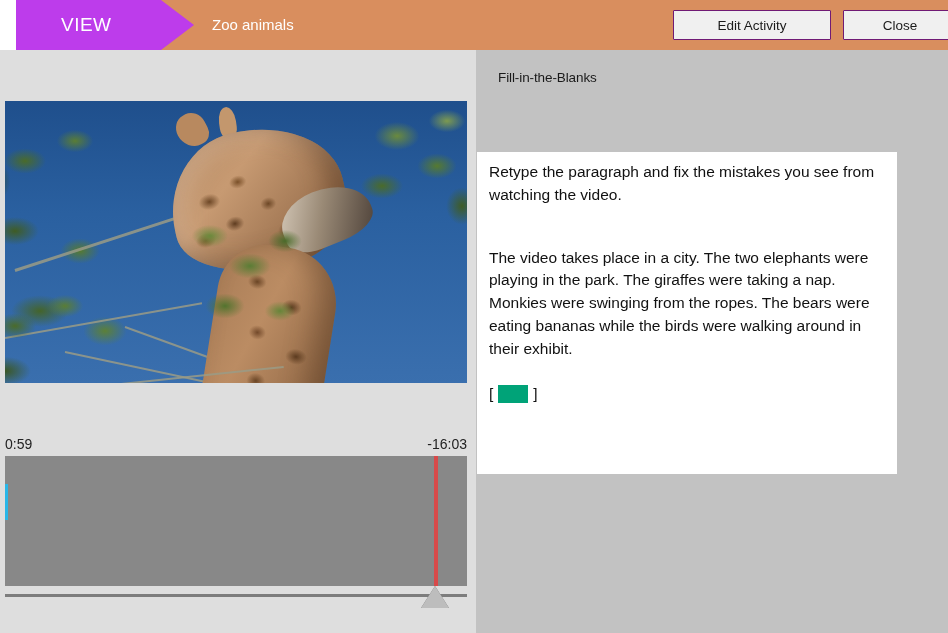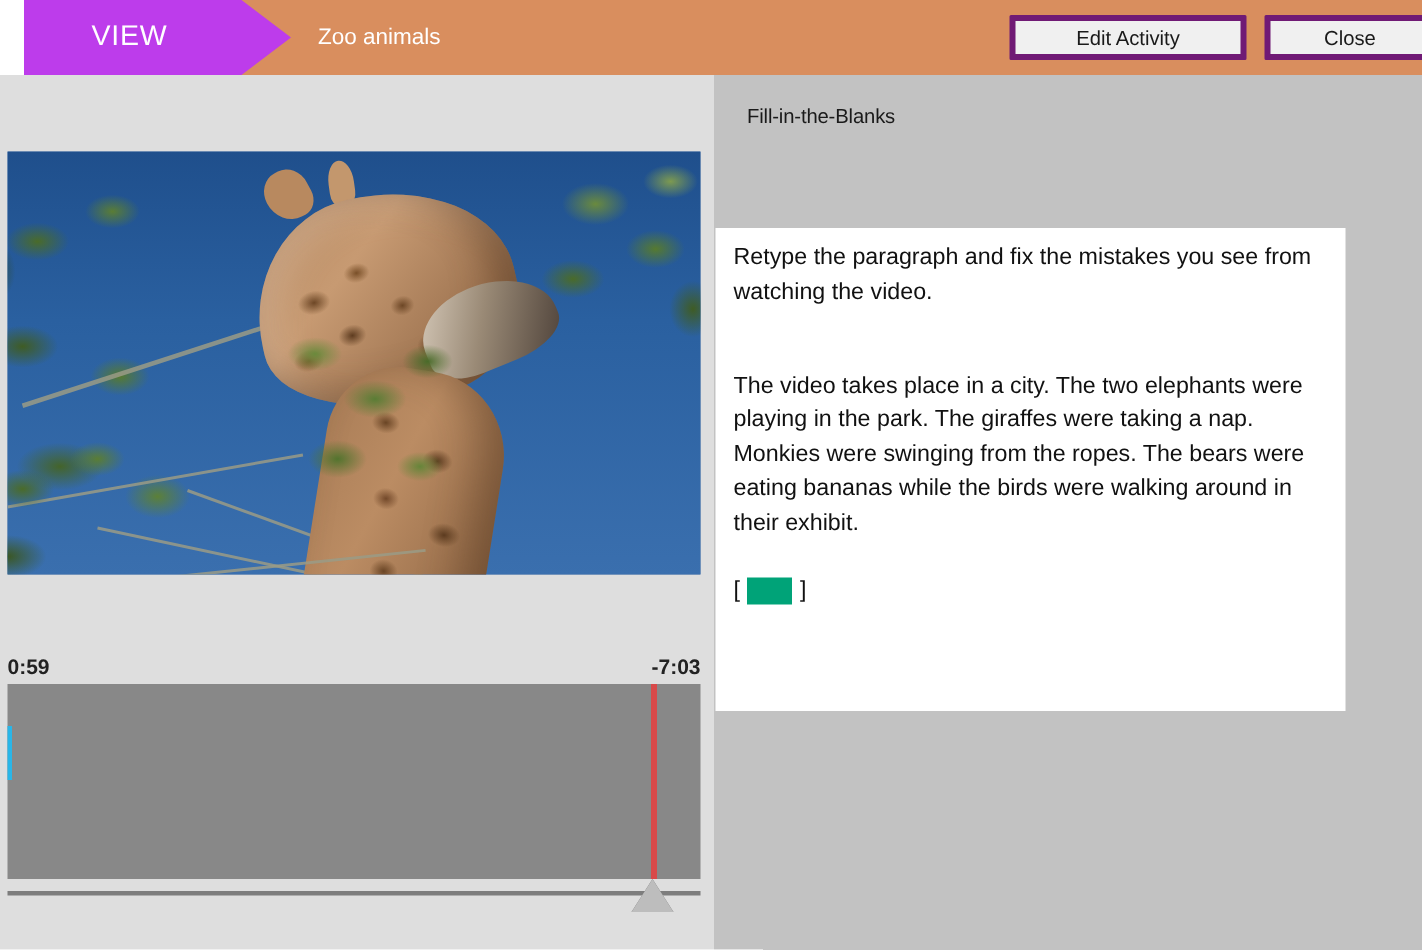--- a/index.html
+++ b/index.html
@@ -50,39 +50,38 @@
     left: 196px; top: 16px;
     color: #ffffff;
     font-size: 15px;
     white-space: nowrap;
   }
   .hdr-btn {
     position: absolute;
     top: 10px;
     height: 30px;
     background: #f0f0f0;
-    border: 4px solid #701a75;
+    border: 1px solid #701a75;
     color: #1a1a1a;
     font-family: "Liberation Sans", sans-serif;
     font-size: 13.5px;
     padding: 0;
     cursor: pointer;
     border-radius: 1px;
     text-align: center;
   }
   .btn-edit { left: 657px; width: 158px; }
   .btn-close { left: 827px; width: 114px; }
 
   
   .left-panel {
     position: absolute;
     left: 0; top: 50px;
     width: 524px; height: 583px;
     background: #dedede;
-    font-weight: bold;
   }
   .right-panel {
     position: absolute;
     left: 476px; top: 50px;
     width: 472px; height: 583px;
     background: #c2c2c2;
   }
 
   
   .video-frame {
@@ -349,21 +348,21 @@
       <div class="giraffe-neck-patches"></div>
 
       <div class="foliage-mid"></div>
 
       <div class="branch" style="left:40px; top:290px; width:240px; height:2px; transform:rotate(-6deg);"></div>
       <div class="foliage-l" style="left:-30px; top:185px; width:190px; height:110px;"></div>
     </div>
 
     <div class="timecode-row">
       <span class="tc-left">0:59</span>
-      <span class="tc-right">-7:03</span>
+      <span class="tc-right">-16:03</span>
     </div>
 
     <div class="timeline">
       <div class="cue-marker"></div>
       <div class="playhead"></div>
     </div>
 
     <div class="scrub-track"></div>
     <div class="scrub-handle"></div>
 

